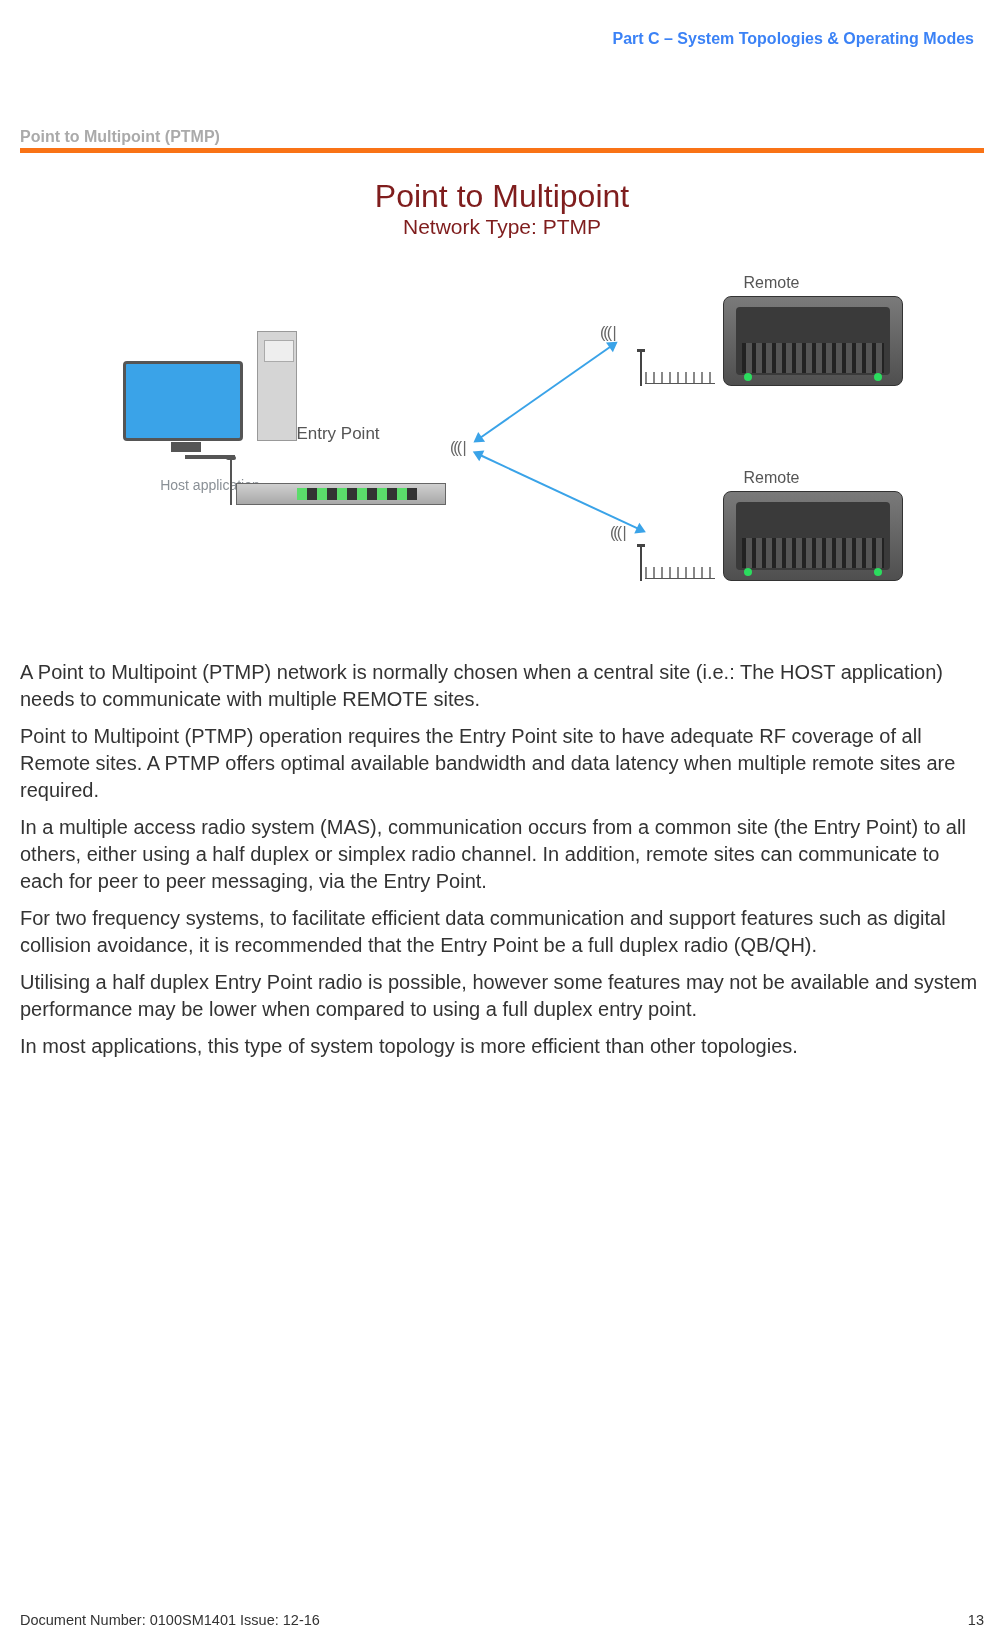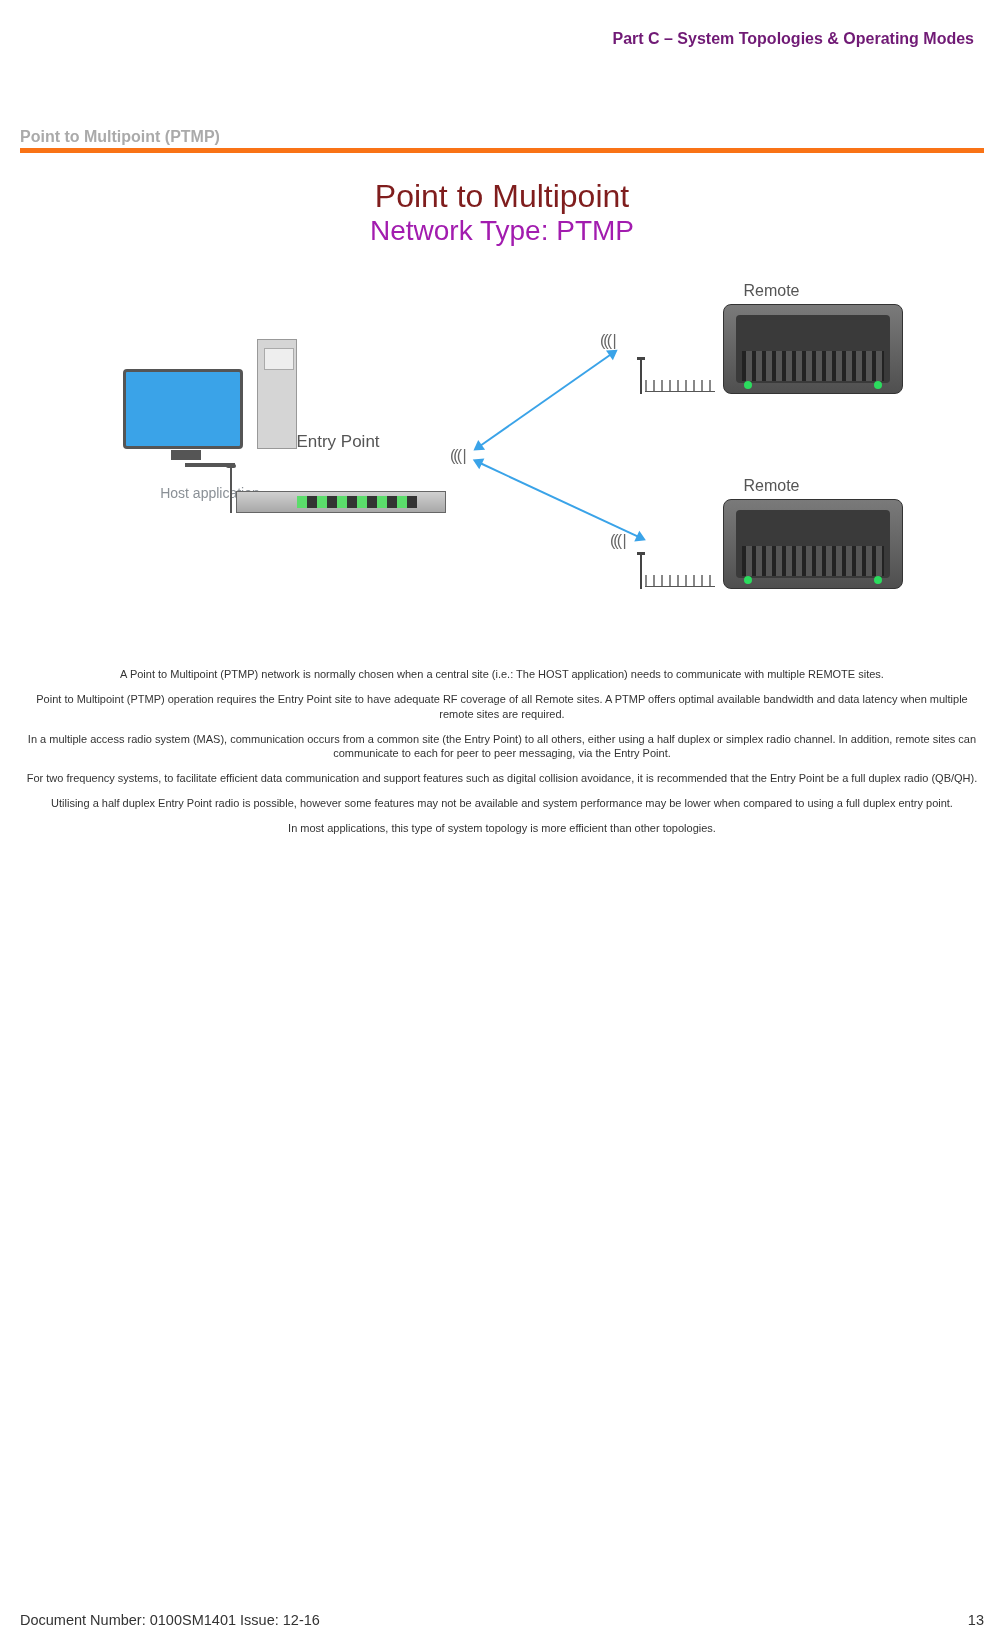--- a/index.html
+++ b/index.html
@@ -8,21 +8,21 @@
     width: 1004px;
     height: 1636px;
     background: #ffffff;
     color: #333;
     position: relative;
     padding: 30px 20px 20px 20px;
   }
   .header-right {
     text-align: right;
     font-weight: 600;
-    color: #701a75;
+    color: #3b82f6;
     font-size: 16px;
     margin-bottom: 80px;
     padding-right: 10px;
   }
   .section-heading {
     color: #aaa;
     font-weight: 600;
     font-size: 16px;
     border-bottom: 5px solid #f97316;
     padding-bottom: 2px;
@@ -32,22 +32,22 @@
     padding: 10px 20px 20px 20px;
   }
   .diag-title {
     text-align: center;
     color: #7f1d1d;
     font-size: 32px;
     font-weight: 400;
   }
   .diag-subtitle {
     text-align: center;
-    color: #a21caf;
-    font-size: 28px;
+    color: #7f1d1d;
+    font-size: 21px;
     margin-bottom: 20px;
   }
   .diagram {
     position: relative;
     height: 370px;
   }
   .host-group { position:absolute; left:20px; top:72px; width:300px; text-align:center; }
   .monitor {
     width:120px; height:80px; background:#3aa3e8; border:3px solid #555; border-radius:4px; display:inline-block; vertical-align:bottom; position:relative;
   }
@@ -88,25 +88,24 @@
   .unit {
     width:180px; height:90px; background:linear-gradient(#7a7a7a,#4f4f4f); border-radius:8px; position:relative; margin-left:8px;
     border:1px solid #333;
   }
   .unit::before { content:""; position:absolute; top:10px; left:12px; right:12px; bottom:10px; background:#3a3a3a; border-radius:4px; }
   .unit-fins { position:absolute; bottom:12px; left:18px; right:18px; height:30px;
     background:repeating-linear-gradient(90deg,#222 0 4px,#555 4px 10px); }
   .unit-dot { position:absolute; bottom:4px; width:8px; height:8px; background:#2bdc5e; border-radius:50%; }
   .d1{left:20px;} .d2{right:20px;}
   .body-text p {
-    font-size: 11px;
+    font-size: 20px;
     line-height: 1.35;
     color: #333;
     margin: 10px 0;
-    text-align: center;
   }
   .footer {
     position: absolute;
     bottom: 8px;
     left: 20px;
     right: 20px;
     display: flex;
     justify-content: space-between;
     font-size: 14.5px;
     color: #333;

